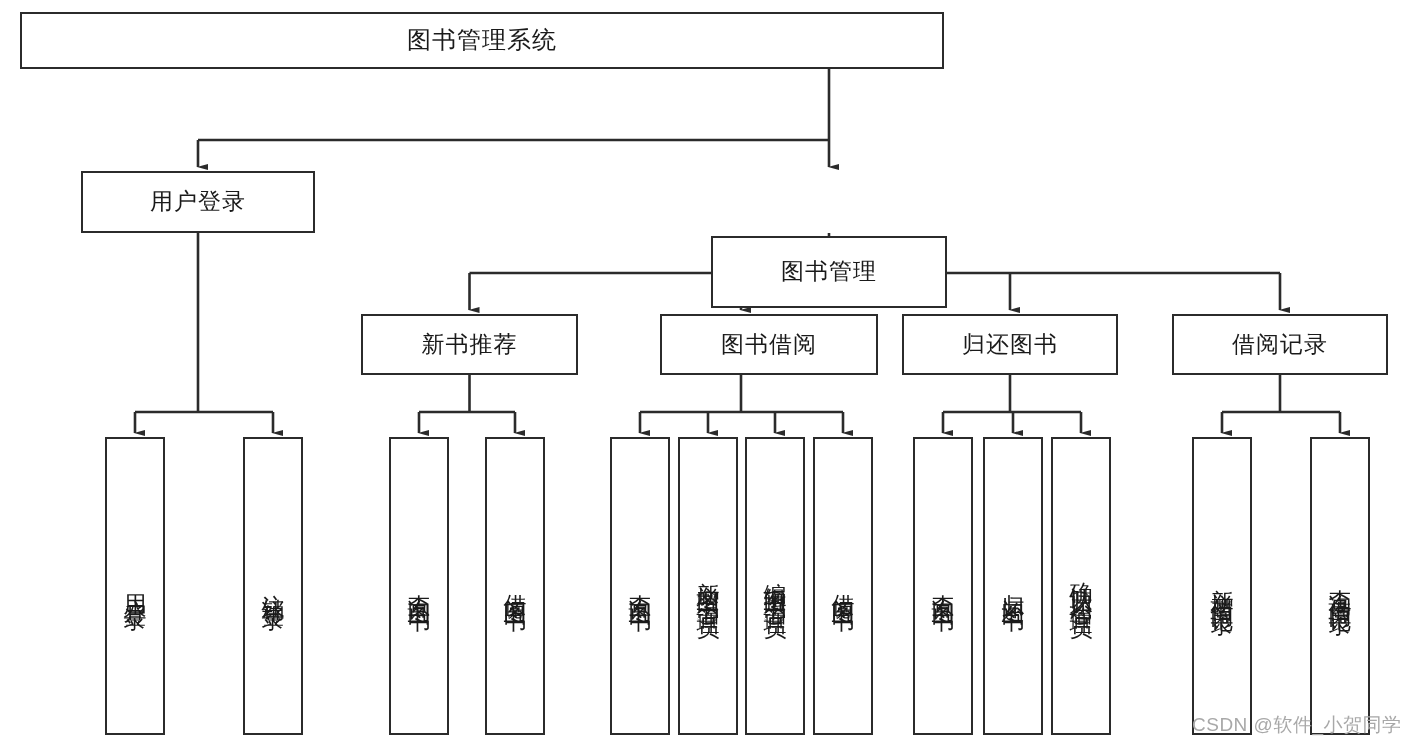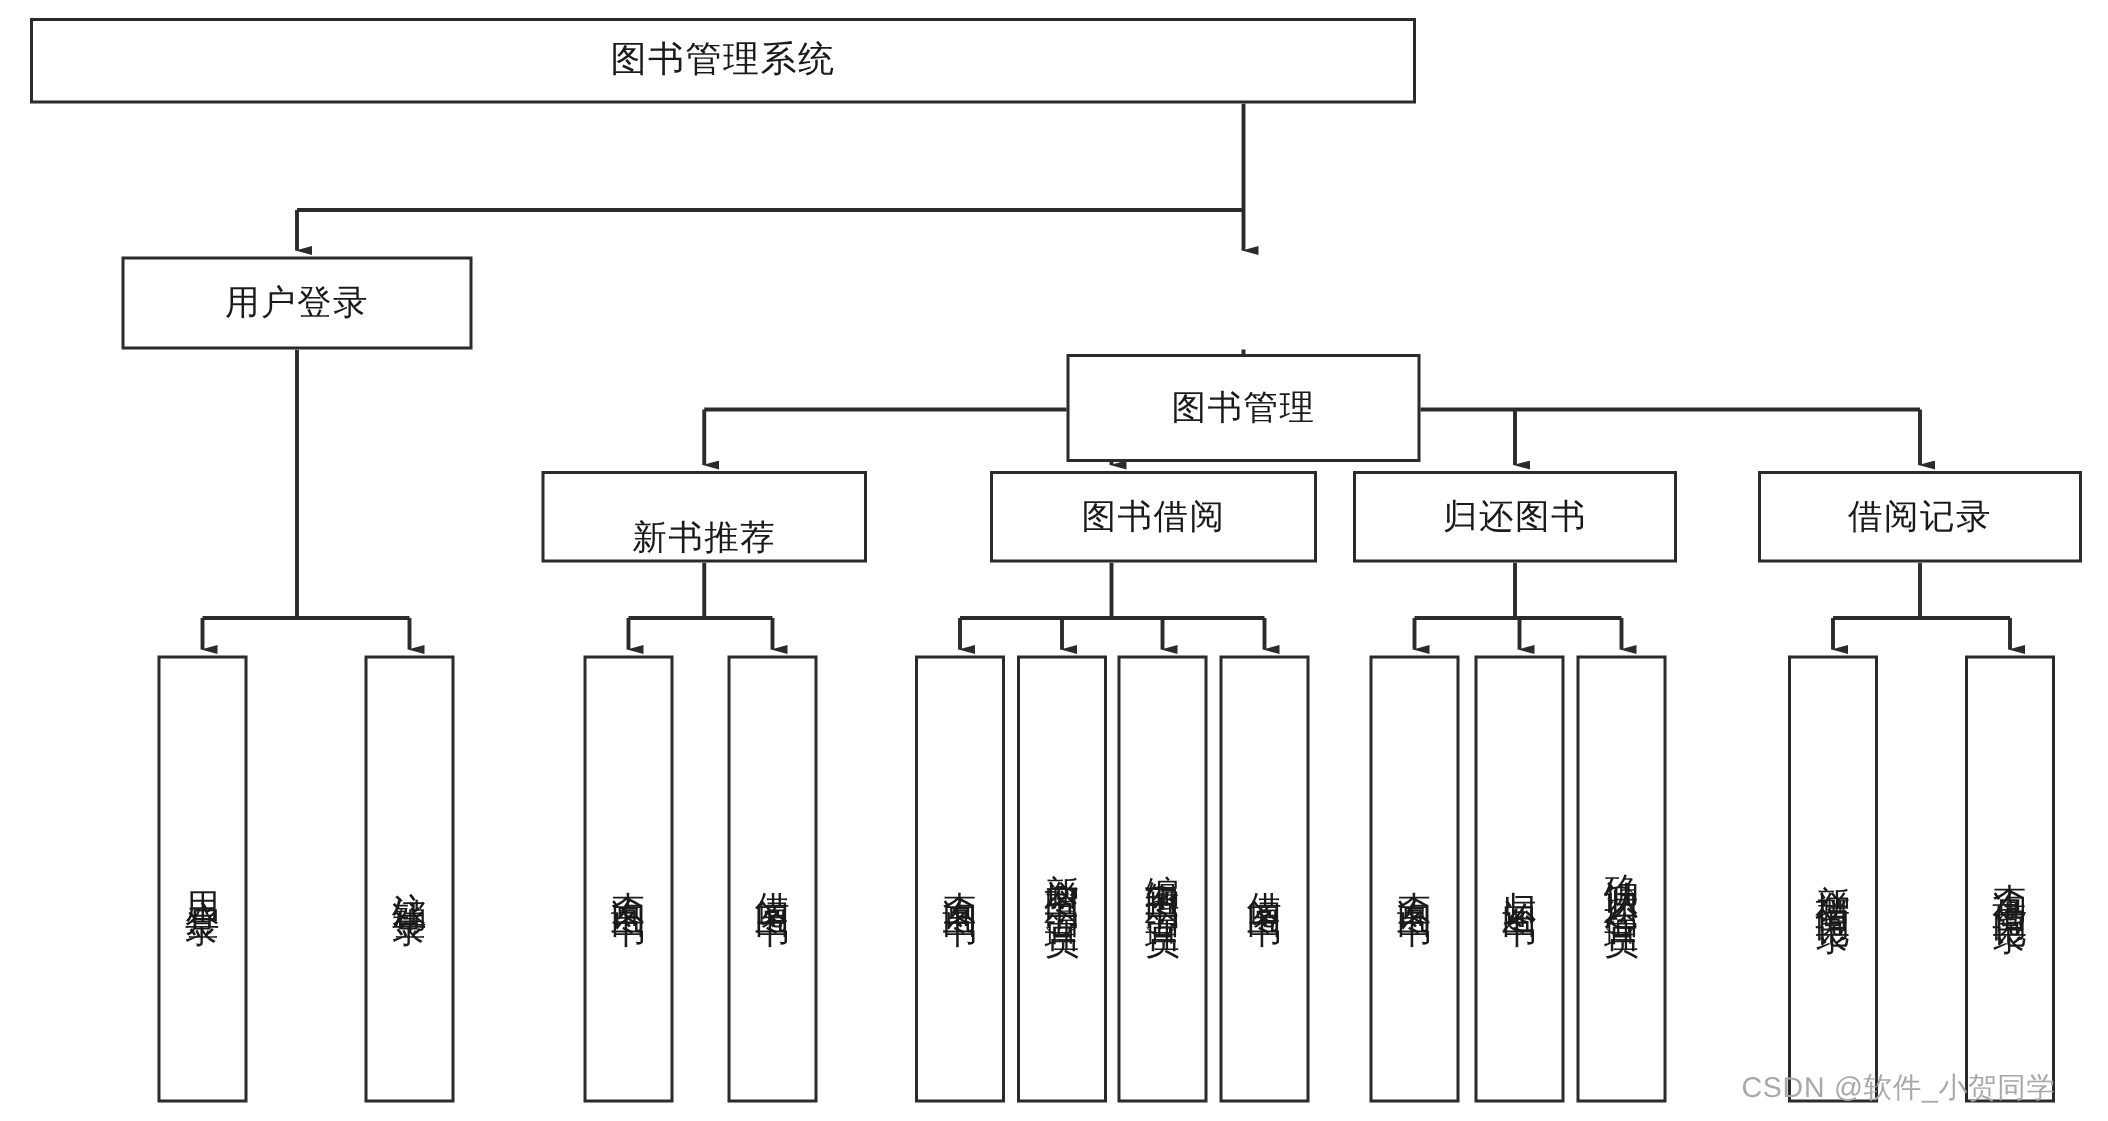--- a/index.html
+++ b/index.html
@@ -112,21 +112,21 @@
   <div id="nodes-layer">
       <div class="node horiz root" style="left: 20px; top: 12px; width: 924px; height: 57px;">
         <span>图书管理系统</span>
       </div>
       <div class="node horiz" style="left: 81px; top: 171px; width: 234px; height: 62px;">
         <span>用户登录</span>
       </div>
       <div class="node horiz" style="left: 711px; top: 188px; width: 236px; height: 72px; margin-top: 48px;">
         <span>图书管理</span>
       </div>
-      <div class="node horiz" style="left: 361px; top: 314px; width: 217px; height: 61px; align-items: flex-end;">
+      <div class="node horiz" style="left: 361px; top: 314px; width: 217px; height: 61px;">
         <span>新书推荐</span>
       </div>
       <div class="node horiz" style="left: 660px; top: 314px; width: 218px; height: 61px;">
         <span>图书借阅</span>
       </div>
       <div class="node horiz" style="left: 902px; top: 314px; width: 216px; height: 61px;">
         <span>归还图书</span>
       </div>
       <div class="node horiz" style="left: 1172px; top: 314px; width: 216px; height: 61px;">
         <span>借阅记录</span>
@@ -165,15 +165,15 @@
         <span>确认归还（管理员）</span>
       </div>
       <div class="node vert" style="left: 1192px; top: 437px; width: 60px; height: 298px;">
         <span>新增借阅记录</span>
       </div>
       <div class="node vert" style="left: 1310px; top: 437px; width: 60px; height: 298px;">
         <span>查询借阅记录</span>
       </div>
     </div>
 
-  <div class="watermark" style="left: 1161px; top: 712px;">CSDN @软件_小贺同学</div>
+  <div class="watermark" style="left: 1192px; top: 712px;">CSDN @软件_小贺同学</div>
 
 </div>
 
 </body></html>

